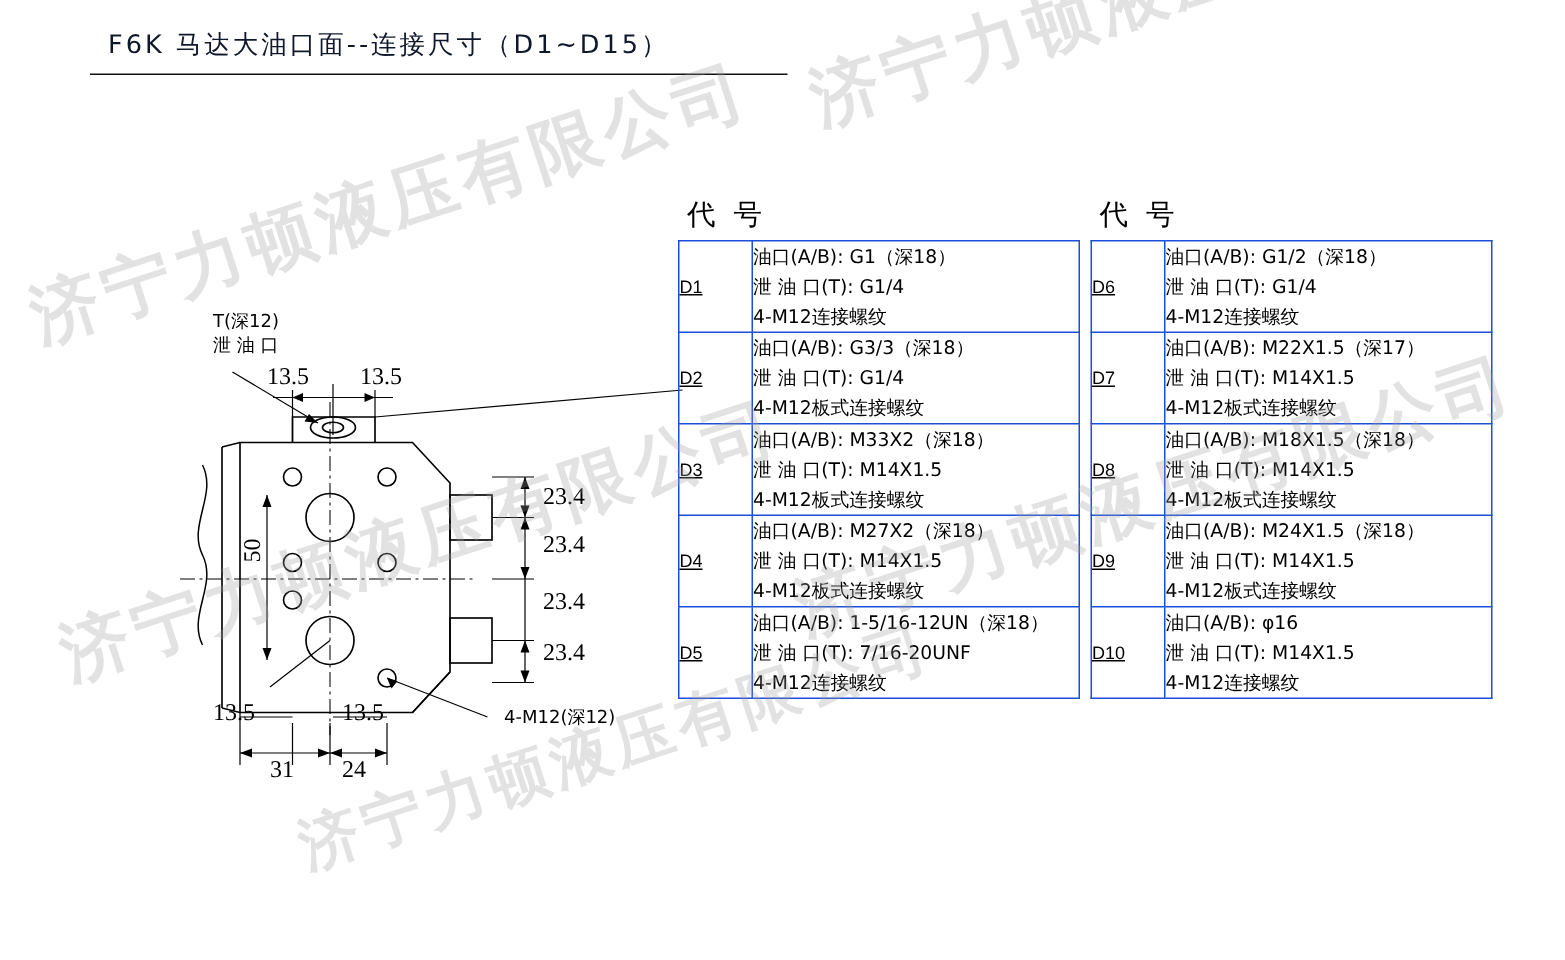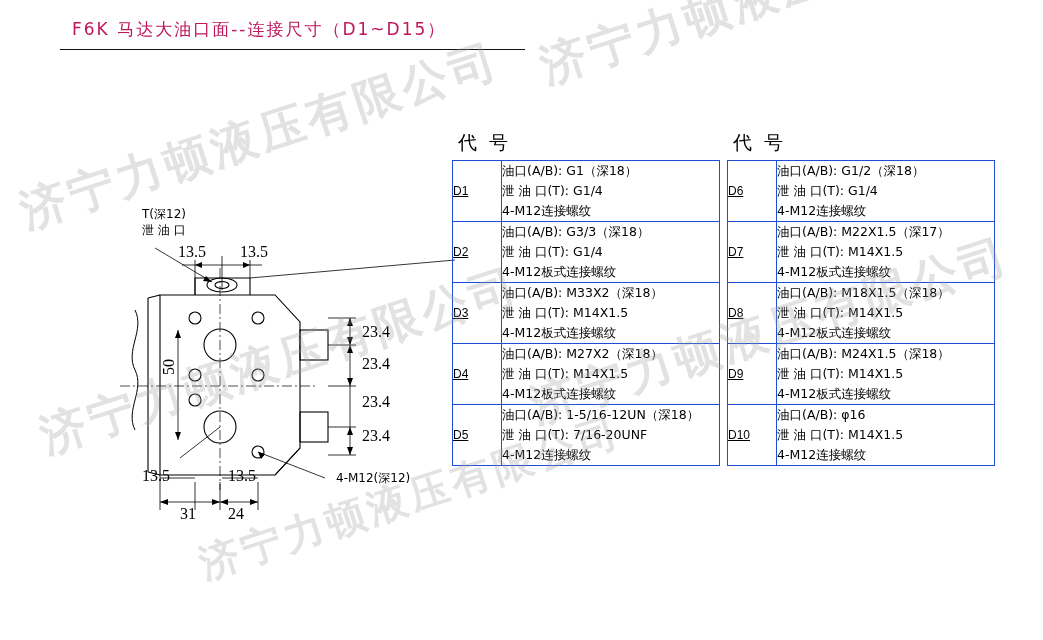--- a/index.html
+++ b/index.html
@@ -38,21 +38,21 @@
   .title-block {
     position: absolute;
     left: 60px;
     top: 18px;
     width: 470px;
   }
   .title-text {
     font-family: "DejaVu Sans", sans-serif;
     font-size: 17px;
     letter-spacing: 2px;
-    color: #be185d;
+    color: #0f172a;
     padding-left: 12px;
   }
   .title-rule {
     margin-top: 8px;
     border-bottom: 1.4px solid #111;
     width: 465px;
   }
 
   
   .code-head {

